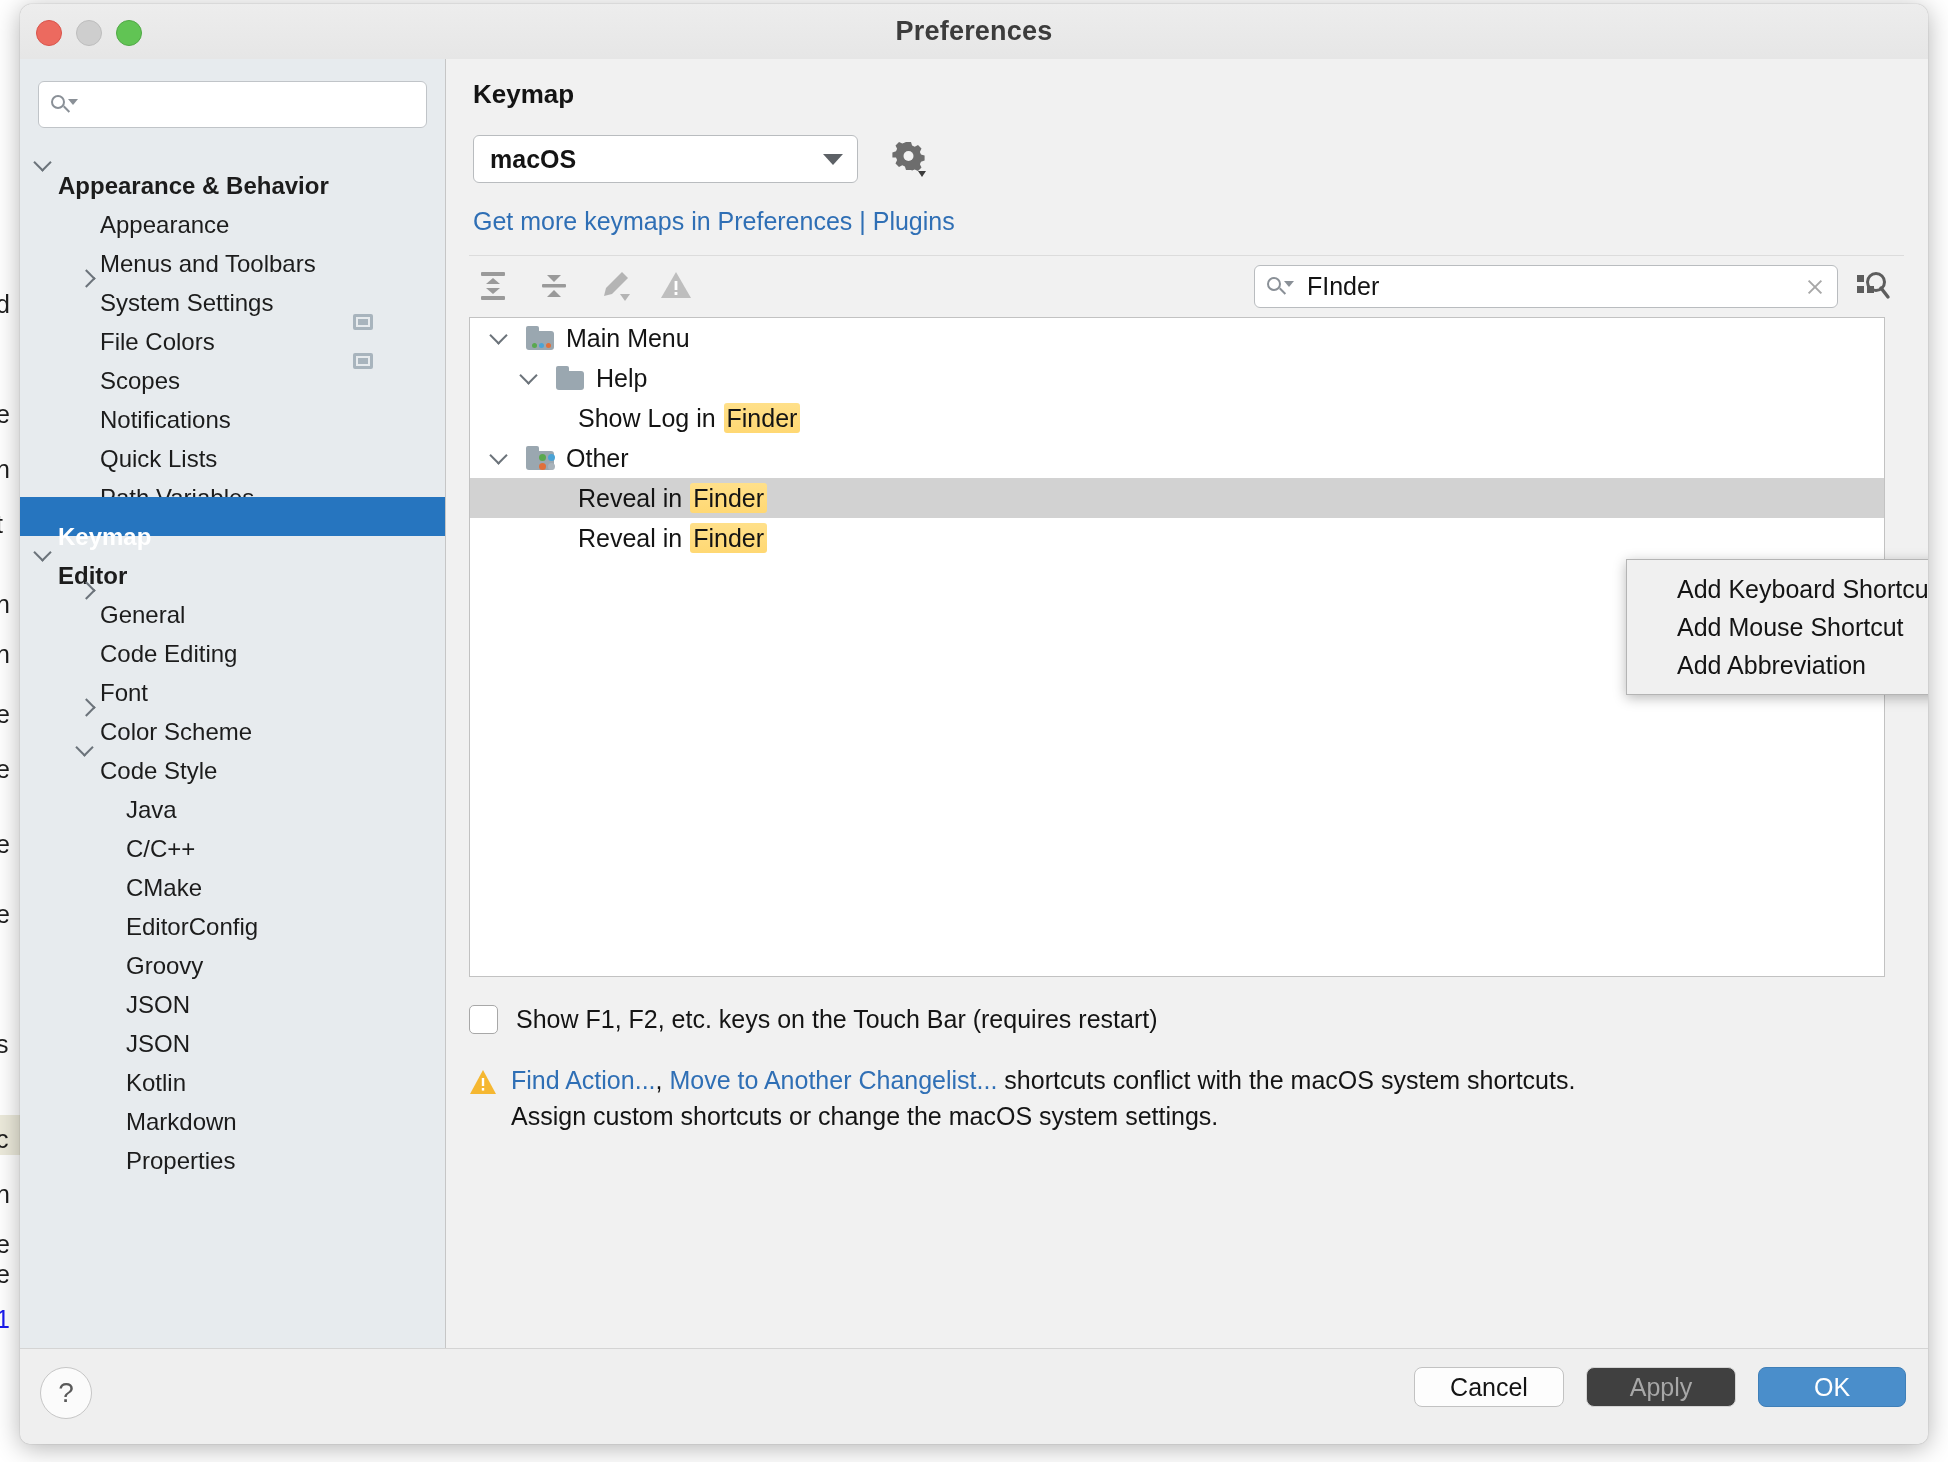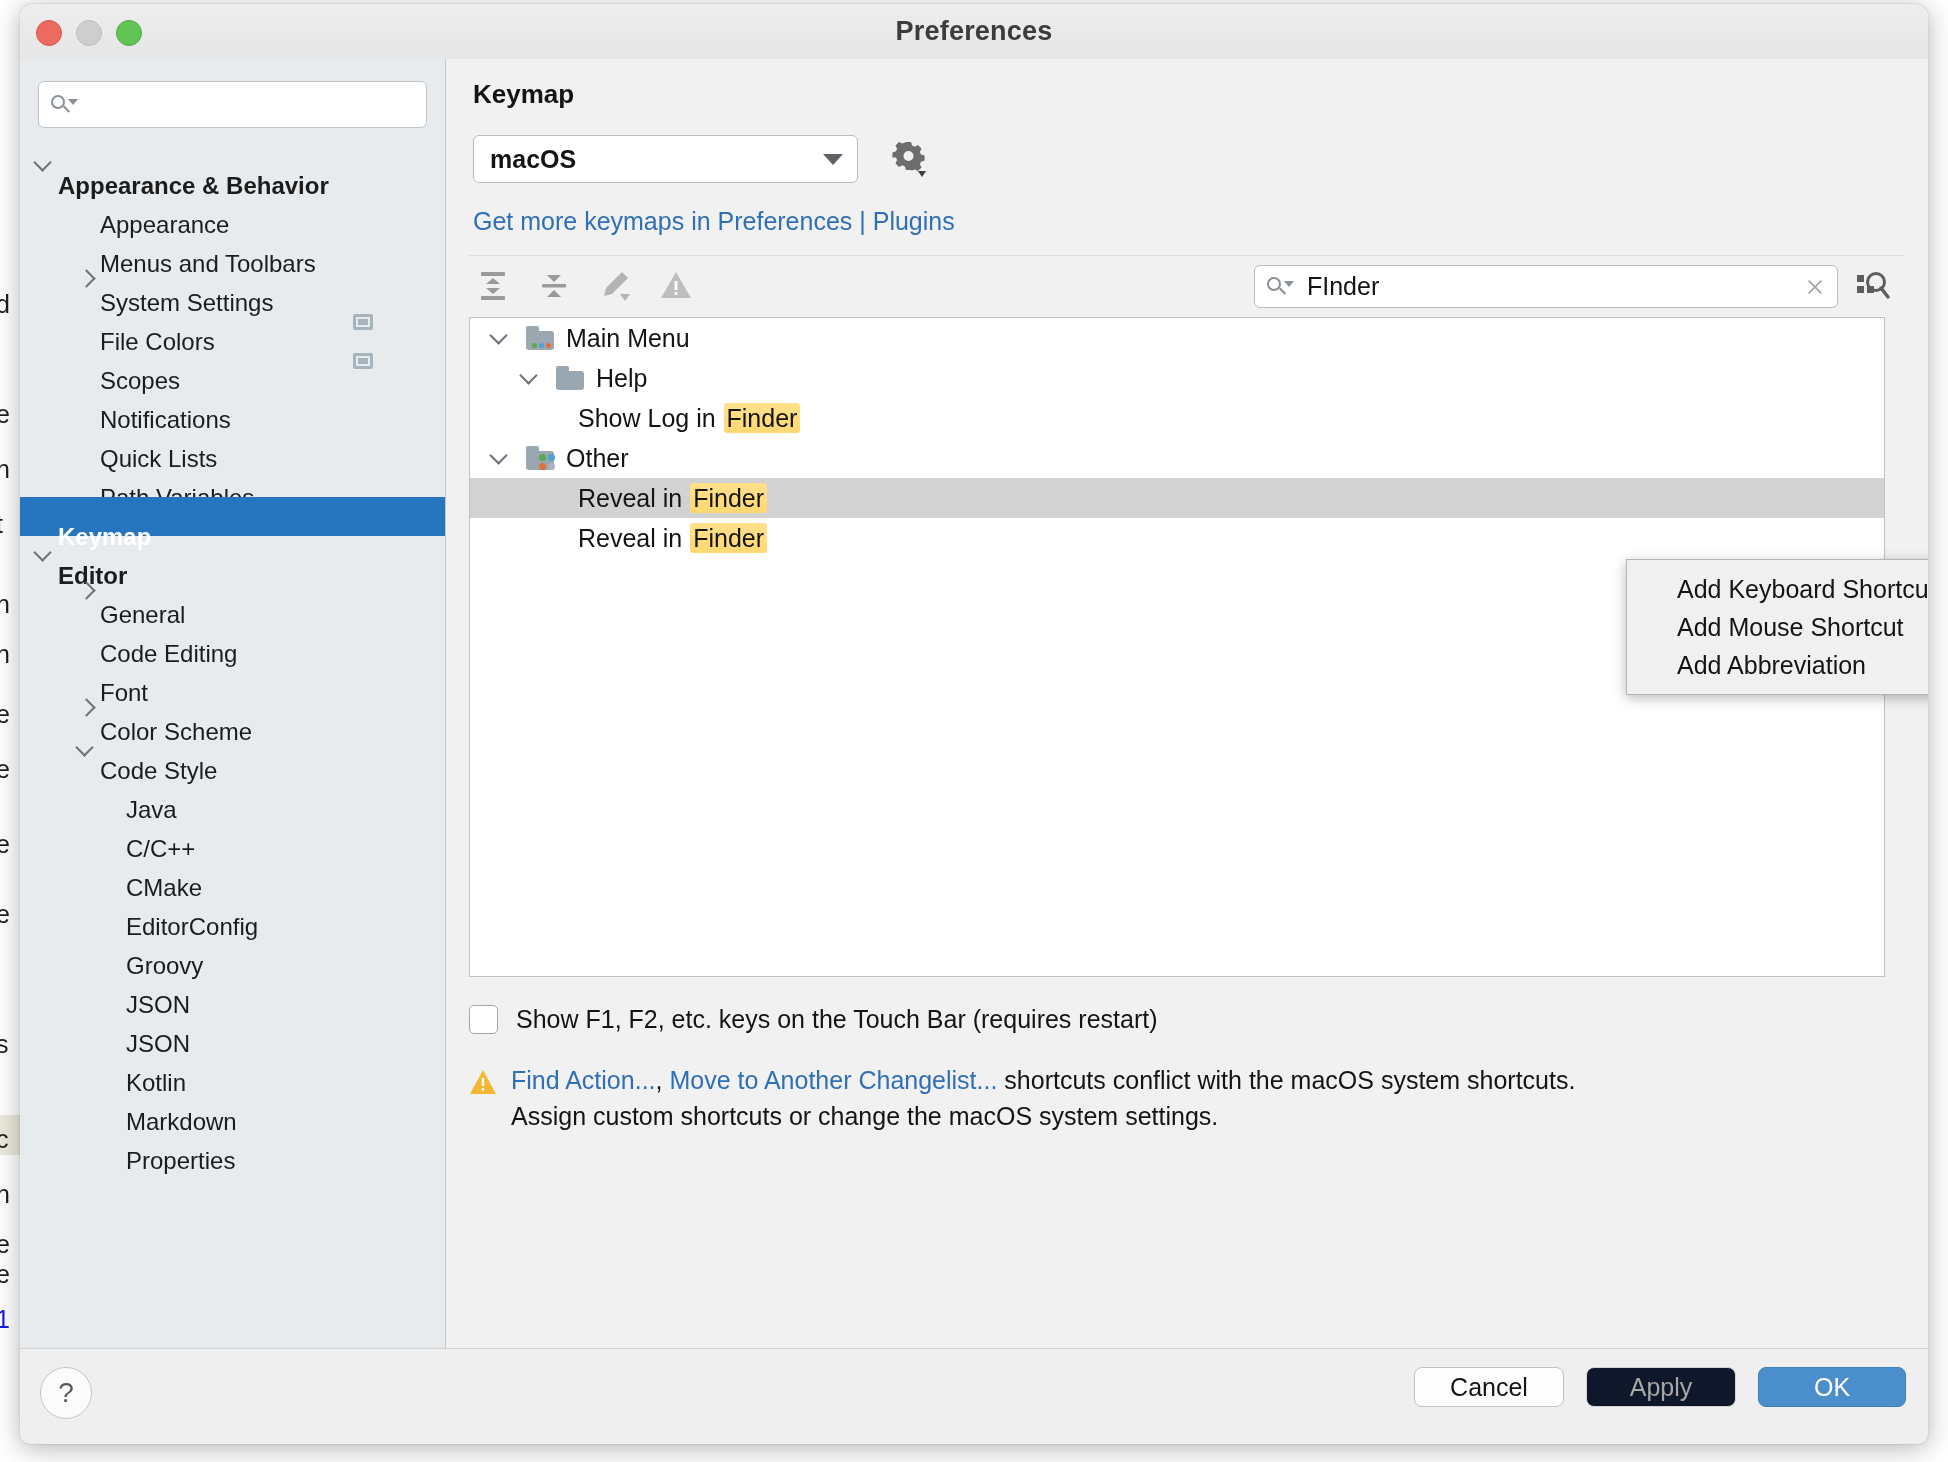--- a/index.html
+++ b/index.html
@@ -486,21 +486,21 @@
     justify-content: center;
     font-size: 25px;
     box-sizing: border-box;
   }
   .btn.cancel {
     background: #fdfdfd;
     border: 1px solid #c2c2c2;
     color: #141414;
   }
   .btn.apply {
-    background: #0f172a;
+    background: #404040;
     border: 1px solid #d4d4d4;
     color: #a7a7a7;
   }
   .btn.ok {
     background: #4a8ecb;
     border: 1px solid #3f7fb8;
     color: #ffffff;
     min-width: 148px;
   }
 </style>

